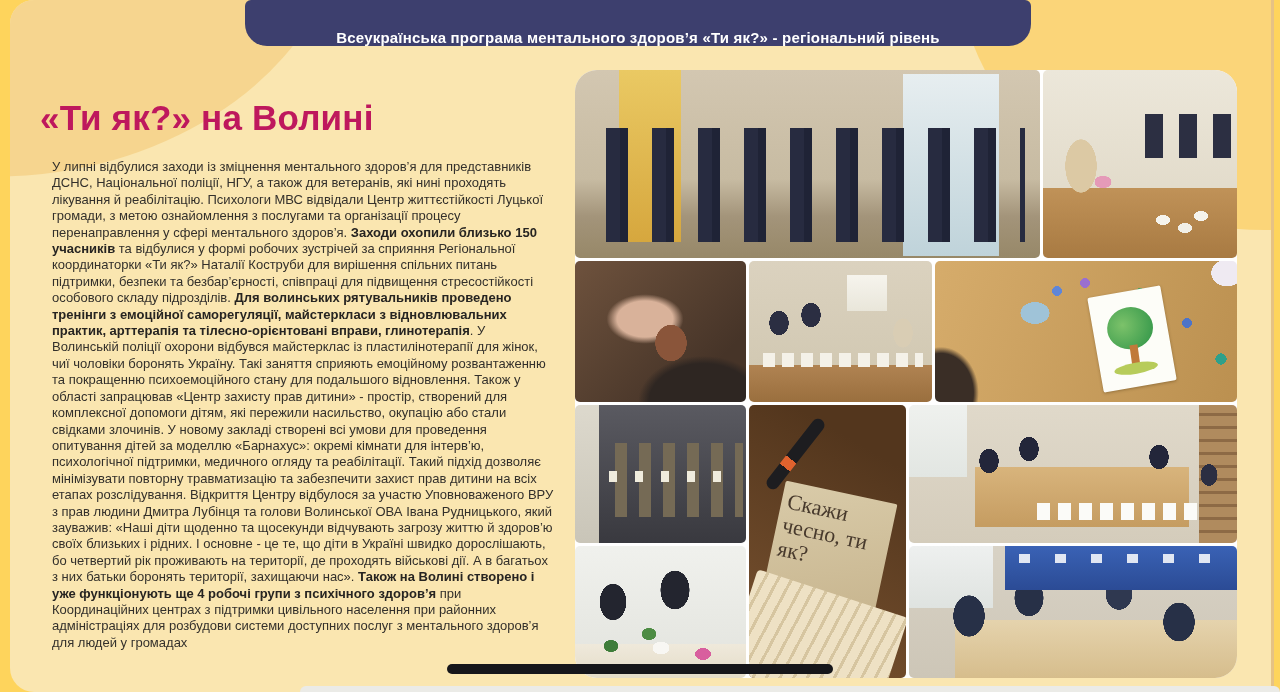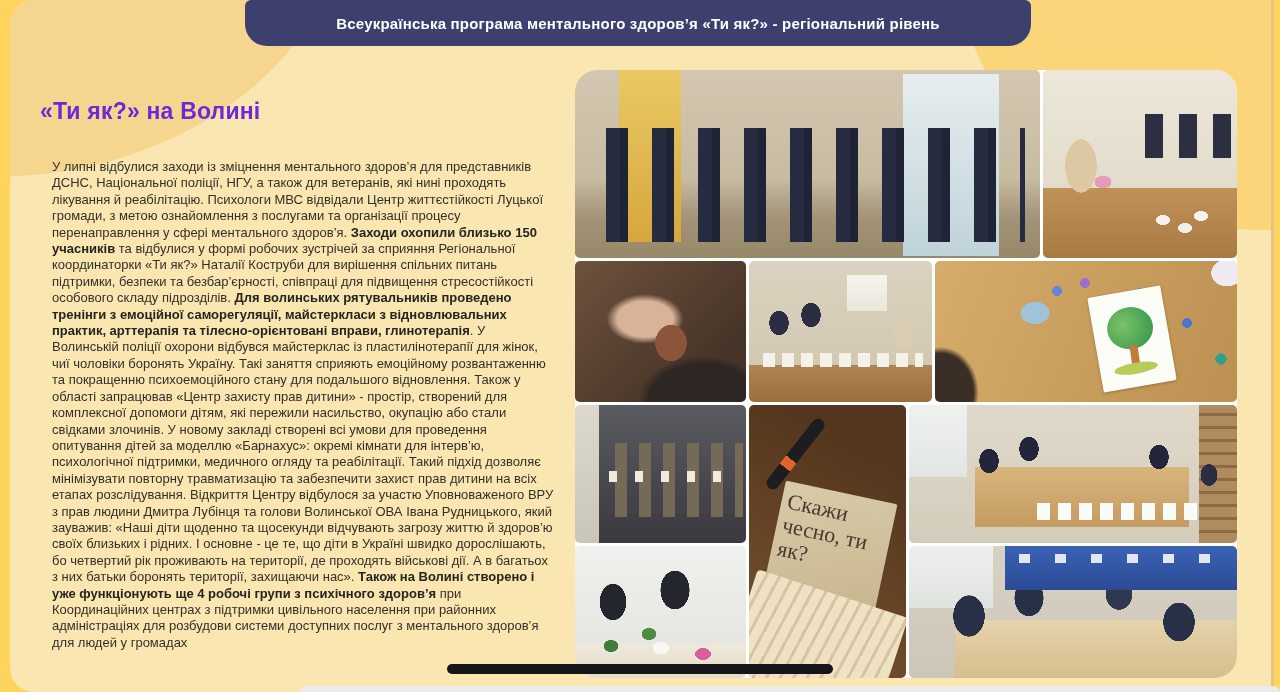--- a/index.html
+++ b/index.html
@@ -21,28 +21,28 @@
     left:945px;top:-330px;width:620px;height:560px;
     background:#fbd579;
   }
   .edge-line{
     position:absolute;left:1271px;top:0;width:3px;height:692px;
     background:#e6c284;
   }
   .banner{
     position:absolute;left:245px;top:0;width:786px;height:46px;
     background:#3d3f6e;border-radius:6px 6px 22px 22px;
-    display:flex;align-items:center;justify-content:center;
+    display:flex;align-items:flex-end;justify-content:center;
   }
   .banner span{
     color:#ffffff;font-size:15px;font-weight:700;letter-spacing:.2px;
   }
   .headline{
     position:absolute;left:40px;top:98px;margin:0;width:520px;
-    font-size:23px;font-weight:700;color:#6d28d9;letter-spacing:.2px;
+    font-size:35px;font-weight:700;color:#be185d;letter-spacing:.2px;
   }
   .bodytext{
     position:absolute;left:40px;top:147px;margin:12px;width:503px;
     font-size:13px;line-height:16.4px;color:#33302b;
   }
   .bodytext b{font-weight:700;color:#262421;}
   .collage{
     position:absolute;left:575px;top:70px;width:662px;height:608px;
     background:#ffffff;border-radius:22px;overflow:hidden;
   }

